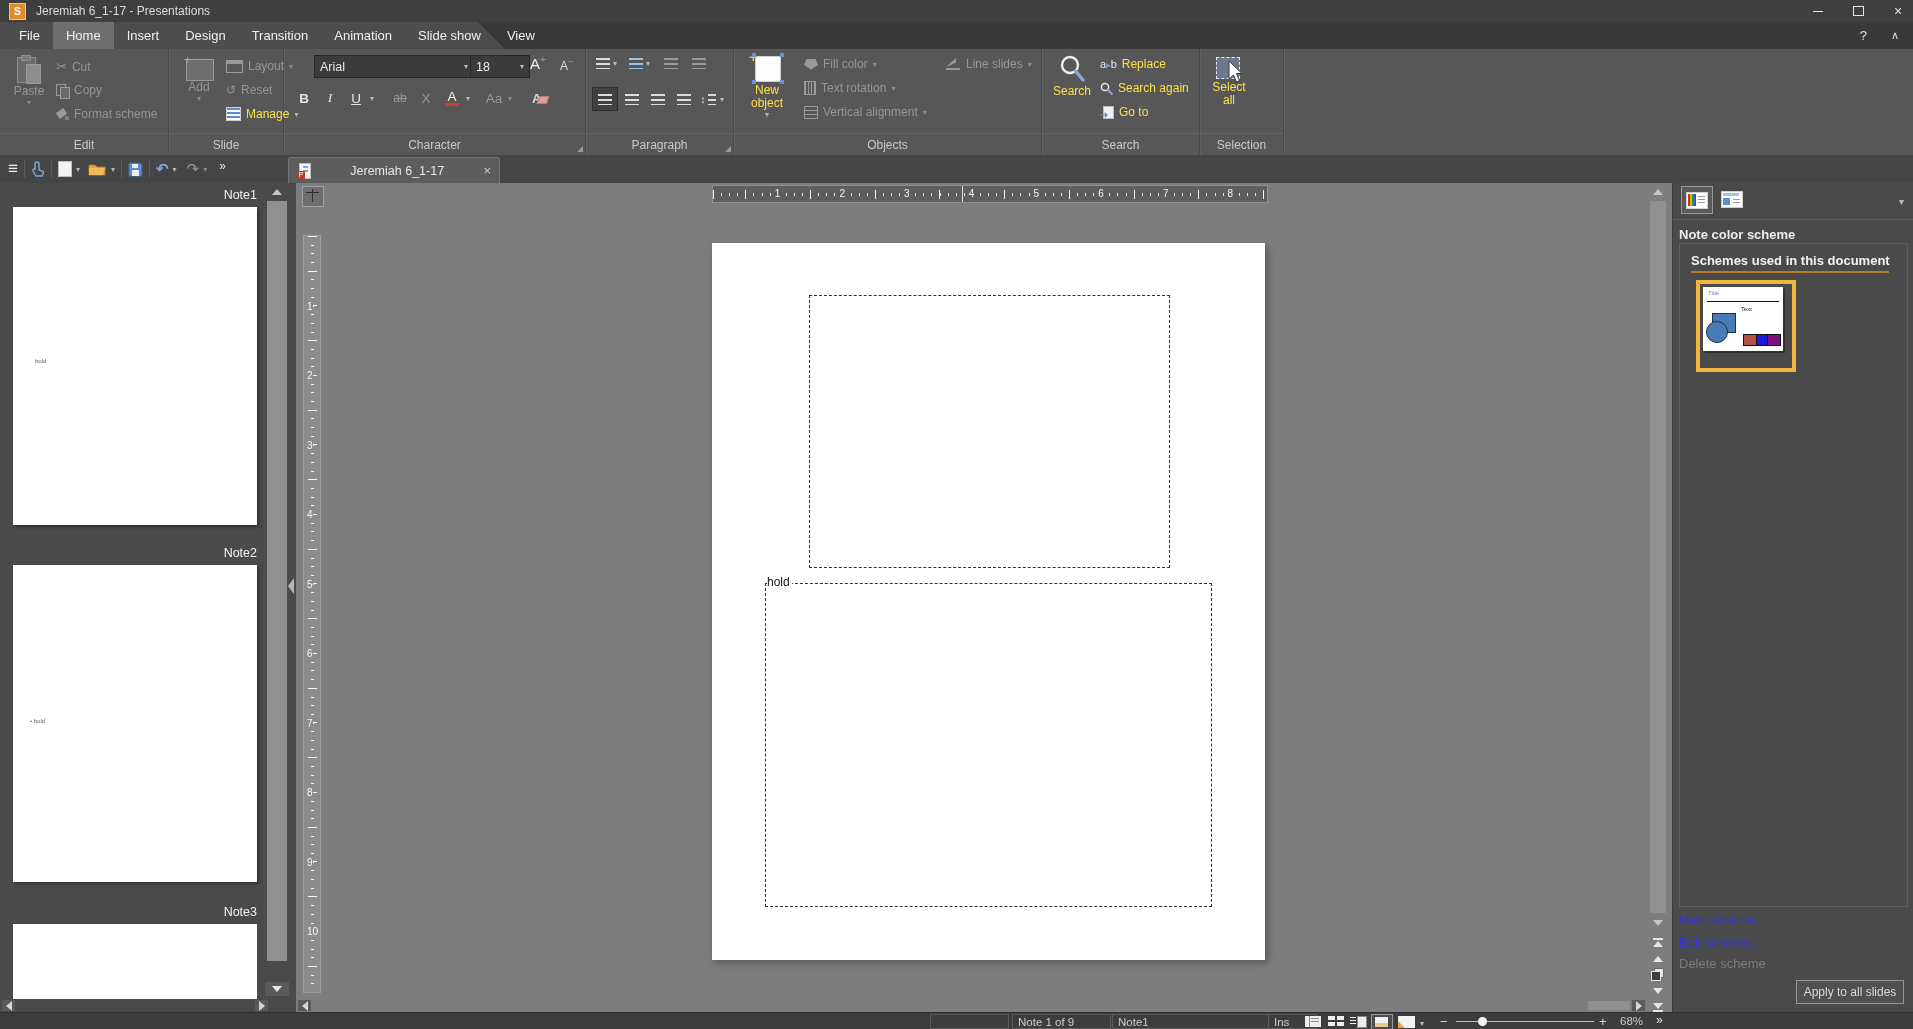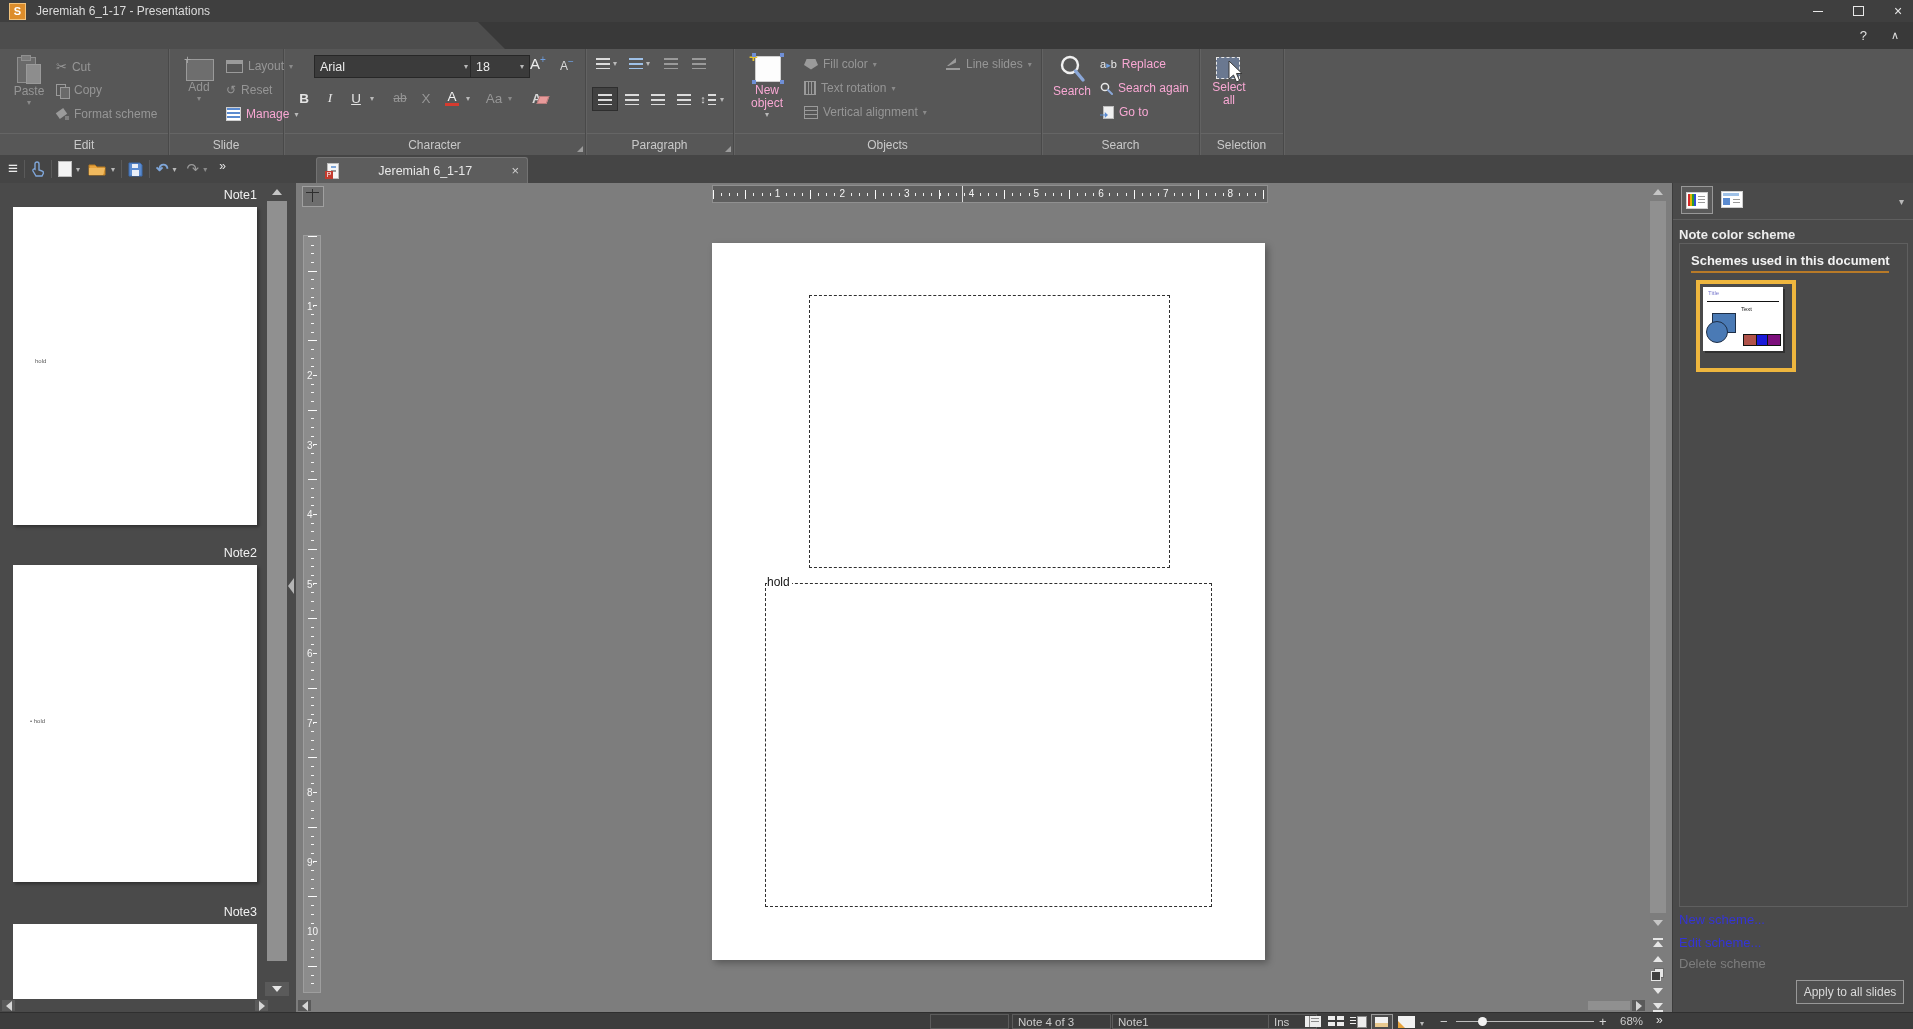--- a/index.html
+++ b/index.html
@@ -35,21 +35,21 @@
   .rgroup-label{position:absolute;left:0;bottom:0;width:100%;height:21px;border-top:1px solid #656565;
                 display:flex;align-items:center;justify-content:center;font-size:12px;color:#c9c9c9;}
   .launcher{position:absolute;right:2px;bottom:3px;width:0;height:0;
             border-left:6px solid transparent;border-bottom:6px solid #9b9b9b;}
   .bigbtn{position:absolute;display:flex;flex-direction:column;align-items:center;}
   .big-label{width:100%;text-align:center;line-height:13px;font-size:12px;}
   .smallrow{position:absolute;display:flex;align-items:center;gap:5px;font-size:12px;white-space:nowrap;}
   .dd{color:#b9b9b9;font-size:8px;}
   .dd.dis{color:#8a8a8a;}
   .disabled{color:#969696;}
-  .enabled{color:#f9a8d4;}
+  .enabled{color:#fde047;}
 
   .combo{position:absolute;background:#3b3b3b;border:1px solid #272727;display:flex;align-items:center;
          font-size:12.5px;color:#ebebeb;padding:0 5px;height:21px;}
   .combo .dd{margin-left:auto;}
 
   .fmtbtn{width:24px;height:22px;display:flex;align-items:center;justify-content:center;font-size:13.5px;}
   .fmtbtn.pressed{background:#414141;border:1px solid #2e2e2e;}
 
   
   .icon-page{width:12px;height:14px;background:#f4f4f4;border:1px solid #bdbdbd;}
@@ -58,21 +58,21 @@
   .bars.gray{background:repeating-linear-gradient(to bottom,#9a9a9a 0 2px,transparent 2px 5px);}
   .tri-up{width:0;height:0;border-left:5px solid transparent;border-right:5px solid transparent;border-bottom:6px solid #e6e6e6;}
   .tri-down{width:0;height:0;border-left:5px solid transparent;border-right:5px solid transparent;border-top:6px solid #e6e6e6;}
   .tri-left{width:0;height:0;border-top:5px solid transparent;border-bottom:5px solid transparent;border-right:6px solid #b5b5b5;}
   .tri-right{width:0;height:0;border-top:5px solid transparent;border-bottom:5px solid transparent;border-left:6px solid #b5b5b5;}
 
   
   .qat{position:absolute;left:0;top:155px;width:1913px;height:28px;background:#454545;border-bottom:1px solid #3b3b3b;}
   .qat-sep{width:1px;height:18px;background:#5a5a5a;margin:0 6px;}
   .doc-tab{position:absolute;left:288px;top:2px;width:212px;height:26px;background:#5d5d5d;border:1px solid #737373;border-bottom:none;
-           border-radius:3px 3px 0 0;display:flex;align-items:center;padding:0 8px;box-sizing:border-box;margin-left:28px;}
+           border-radius:3px 3px 0 0;display:flex;align-items:center;padding:0 8px;box-sizing:border-box;}
 
   
   .left-pane{position:absolute;left:0;top:183px;width:296px;height:829px;background:#4a4a4a;border-right:1px solid #3c3c3c;}
   .canvas{position:absolute;left:296px;top:183px;width:1376px;height:829px;background:#7d7d7d;}
   .right-panel{position:absolute;left:1672px;top:183px;width:241px;height:829px;background:#4a4a4a;border-left:1px solid #3c3c3c;}
 
   .thumb-label{position:absolute;width:244px;text-align:right;font-size:12.5px;color:#f2f2f2;}
   .thumb{position:absolute;width:244px;background:#ffffff;box-shadow:2px 2px 3px rgba(0,0,0,0.35);}
   .thumb-mini-text{position:absolute;font-size:6px;color:#5a5a5a;line-height:6px;}
   .sb-thumb{background:#909090;}
@@ -118,20 +118,30 @@
           <div class="wc-min"></div>
         </div>
       <div class="wc">
           <div class="wc-max"></div>
         </div>
       <div class="wc wc-close">×</div>
     </div>
   </div>
 
   <div class="menubar">
+    <div class="menu-items">
+        <div class="menu-item">File</div>
+        <div class="menu-item active">Home</div>
+        <div class="menu-item">Insert</div>
+        <div class="menu-item">Design</div>
+        <div class="menu-item">Transition</div>
+        <div class="menu-item">Animation</div>
+        <div class="menu-item">Slide show</div>
+        <div class="menu-item">View</div>
+      </div>
     <div class="menu-right">
       <span>?</span>
       <span style="font-size:11px;">∧</span>
     </div>
   </div>
 
   <div class="ribbon">
 
     <div class="rgroup" style="left:0;width:168px;">
       <div class="bigbtn" style="left:8px;top:6px;width:42px;">
@@ -567,21 +577,21 @@
     <div class="abs link" style="left:6px;top:729px;">New scheme...</div>
     <div class="abs link" style="left:6px;top:752px;">Edit scheme...</div>
     <div class="abs link disabled" style="left:6px;top:773px;">Delete scheme</div>
 
     <div class="abs" style="left:123px;top:797px;width:106px;height:22px;background:#505050;border:1px solid #989898;display:flex;align-items:center;justify-content:center;font-size:12px;color:#dadada;">Apply to all slides</div>
   </div>
 
   <div class="statusbar">
     <div class="sb-field" style="left:930px;width:72px;"></div>
     <div class="sb-field" style="left:1012px;width:92px;">
-        <span>Note 4 of 3</span>
+        <span>Note 1 of 9</span>
       </div>
     <div class="sb-field" style="left:1112px;width:150px;">
         <span>Note1</span>
       </div>
     <div class="sb-field" style="left:1268px;width:42px;">
         <span>Ins</span>
       </div>
 
     <div class="view-ic" style="left:1305px;width:16px;height:11px;background:#ededed;">
       <div style="position:absolute;left:4px;top:0;width:1px;height:11px;background:#8a8a8a;"></div>

